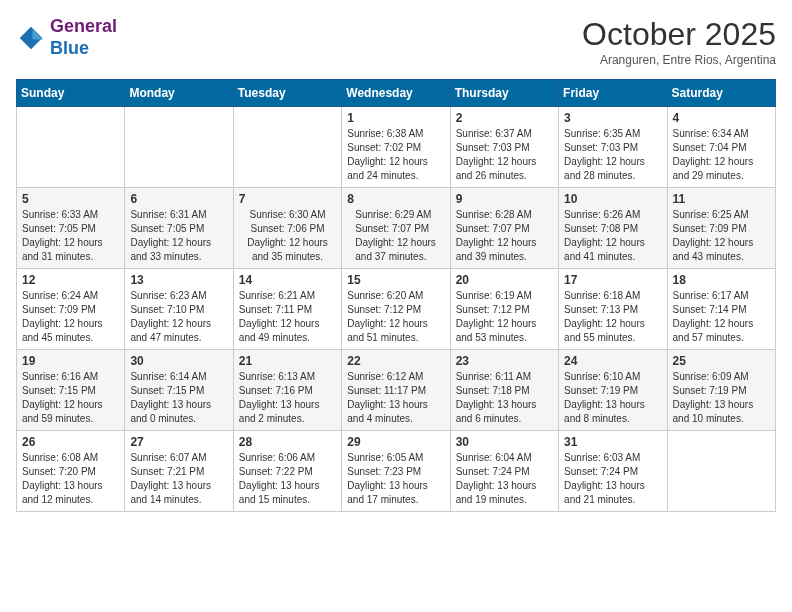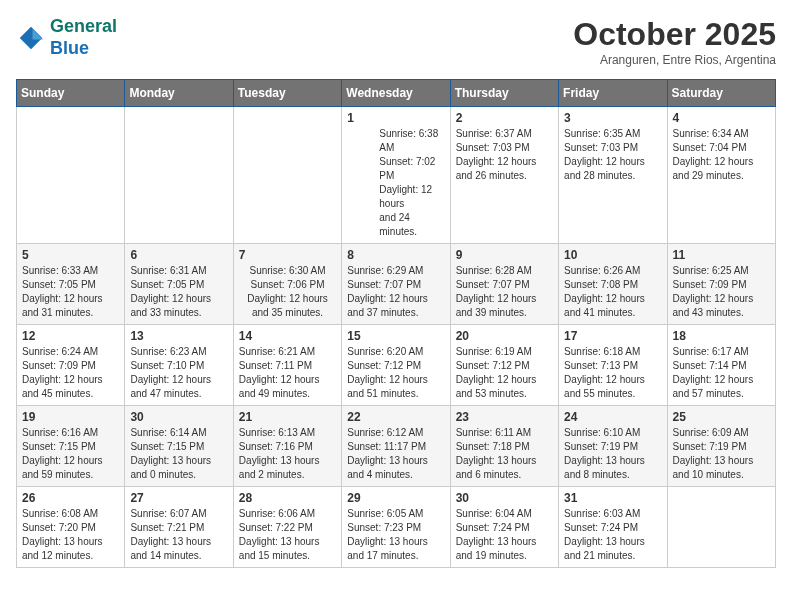--- a/index.html
+++ b/index.html
@@ -18,46 +18,46 @@
     }
     .logo {
       display: flex;
       align-items: center;
     }
     .logo-text {
       font-size: 18px;
       font-weight: bold;
       line-height: 1.2;
     }
-    .logo-general { color: #0f766e; }
+    .logo-general { color: #701a75; }
     .logo-blue { color: #1a6fb5; }
     .logo-icon {
       width: 30px;
       height: 30px;
       margin-right: 4px;
     }
     .title-block {
       text-align: right;
     }
     .month-title {
       font-size: 32px;
-      font-weight: bold;
+      font-weight: normal;
       color: #333;
     }
     .subtitle {
       font-size: 12px;
       color: #555;
     }
     .calendar {
       width: 100%;
       border-collapse: collapse;
       border: 1px solid #ccc;
     }
     .calendar th {
-      background-color: #737373;
+      background-color: #0369a1;
       color: #fff;
       font-size: 12px;
       font-weight: bold;
       padding: 6px 4px;
       text-align: left;
       border: 1px solid #1a5a9a;
     }
     .calendar td {
       width: 108px;
       min-height: 80px;
@@ -115,21 +115,21 @@
         <th>Saturday</th>
       </tr>
   </thead>
   <tbody id="calendar-body">
       <tr>
         <td class="empty"></td>
         <td class="empty"></td>
         <td class="empty"></td>
         <td>
           <div class="day-num">1</div>
-          <div class="day-info" style="white-space: pre-line; margin-left: 32px;">Sunrise: 6:38 AM
+          <div class="day-info" style="white-space: pre-line;">Sunrise: 6:38 AM
 Sunset: 7:02 PM
 Daylight: 12 hours
 and 24 minutes.</div>
         </td>
         <td>
           <div class="day-num">2</div>
           <div class="day-info" style="white-space: pre-line;">Sunrise: 6:37 AM
 Sunset: 7:03 PM
 Daylight: 12 hours
 and 26 minutes.</div>
@@ -166,21 +166,21 @@
         </td>
         <td>
           <div class="day-num">7</div>
           <div class="day-info" style="white-space: pre-line; text-align: center;">Sunrise: 6:30 AM
 Sunset: 7:06 PM
 Daylight: 12 hours
 and 35 minutes.</div>
         </td>
         <td>
           <div class="day-num">8</div>
-          <div class="day-info" style="white-space: pre-line;">Sunrise: 6:29 AM
+          <div class="day-info" style="white-space: pre-line; margin-left: 8px;">Sunrise: 6:29 AM
 Sunset: 7:07 PM
 Daylight: 12 hours
 and 37 minutes.</div>
         </td>
         <td>
           <div class="day-num">9</div>
           <div class="day-info" style="white-space: pre-line;">Sunrise: 6:28 AM
 Sunset: 7:07 PM
 Daylight: 12 hours
 and 39 minutes.</div>

